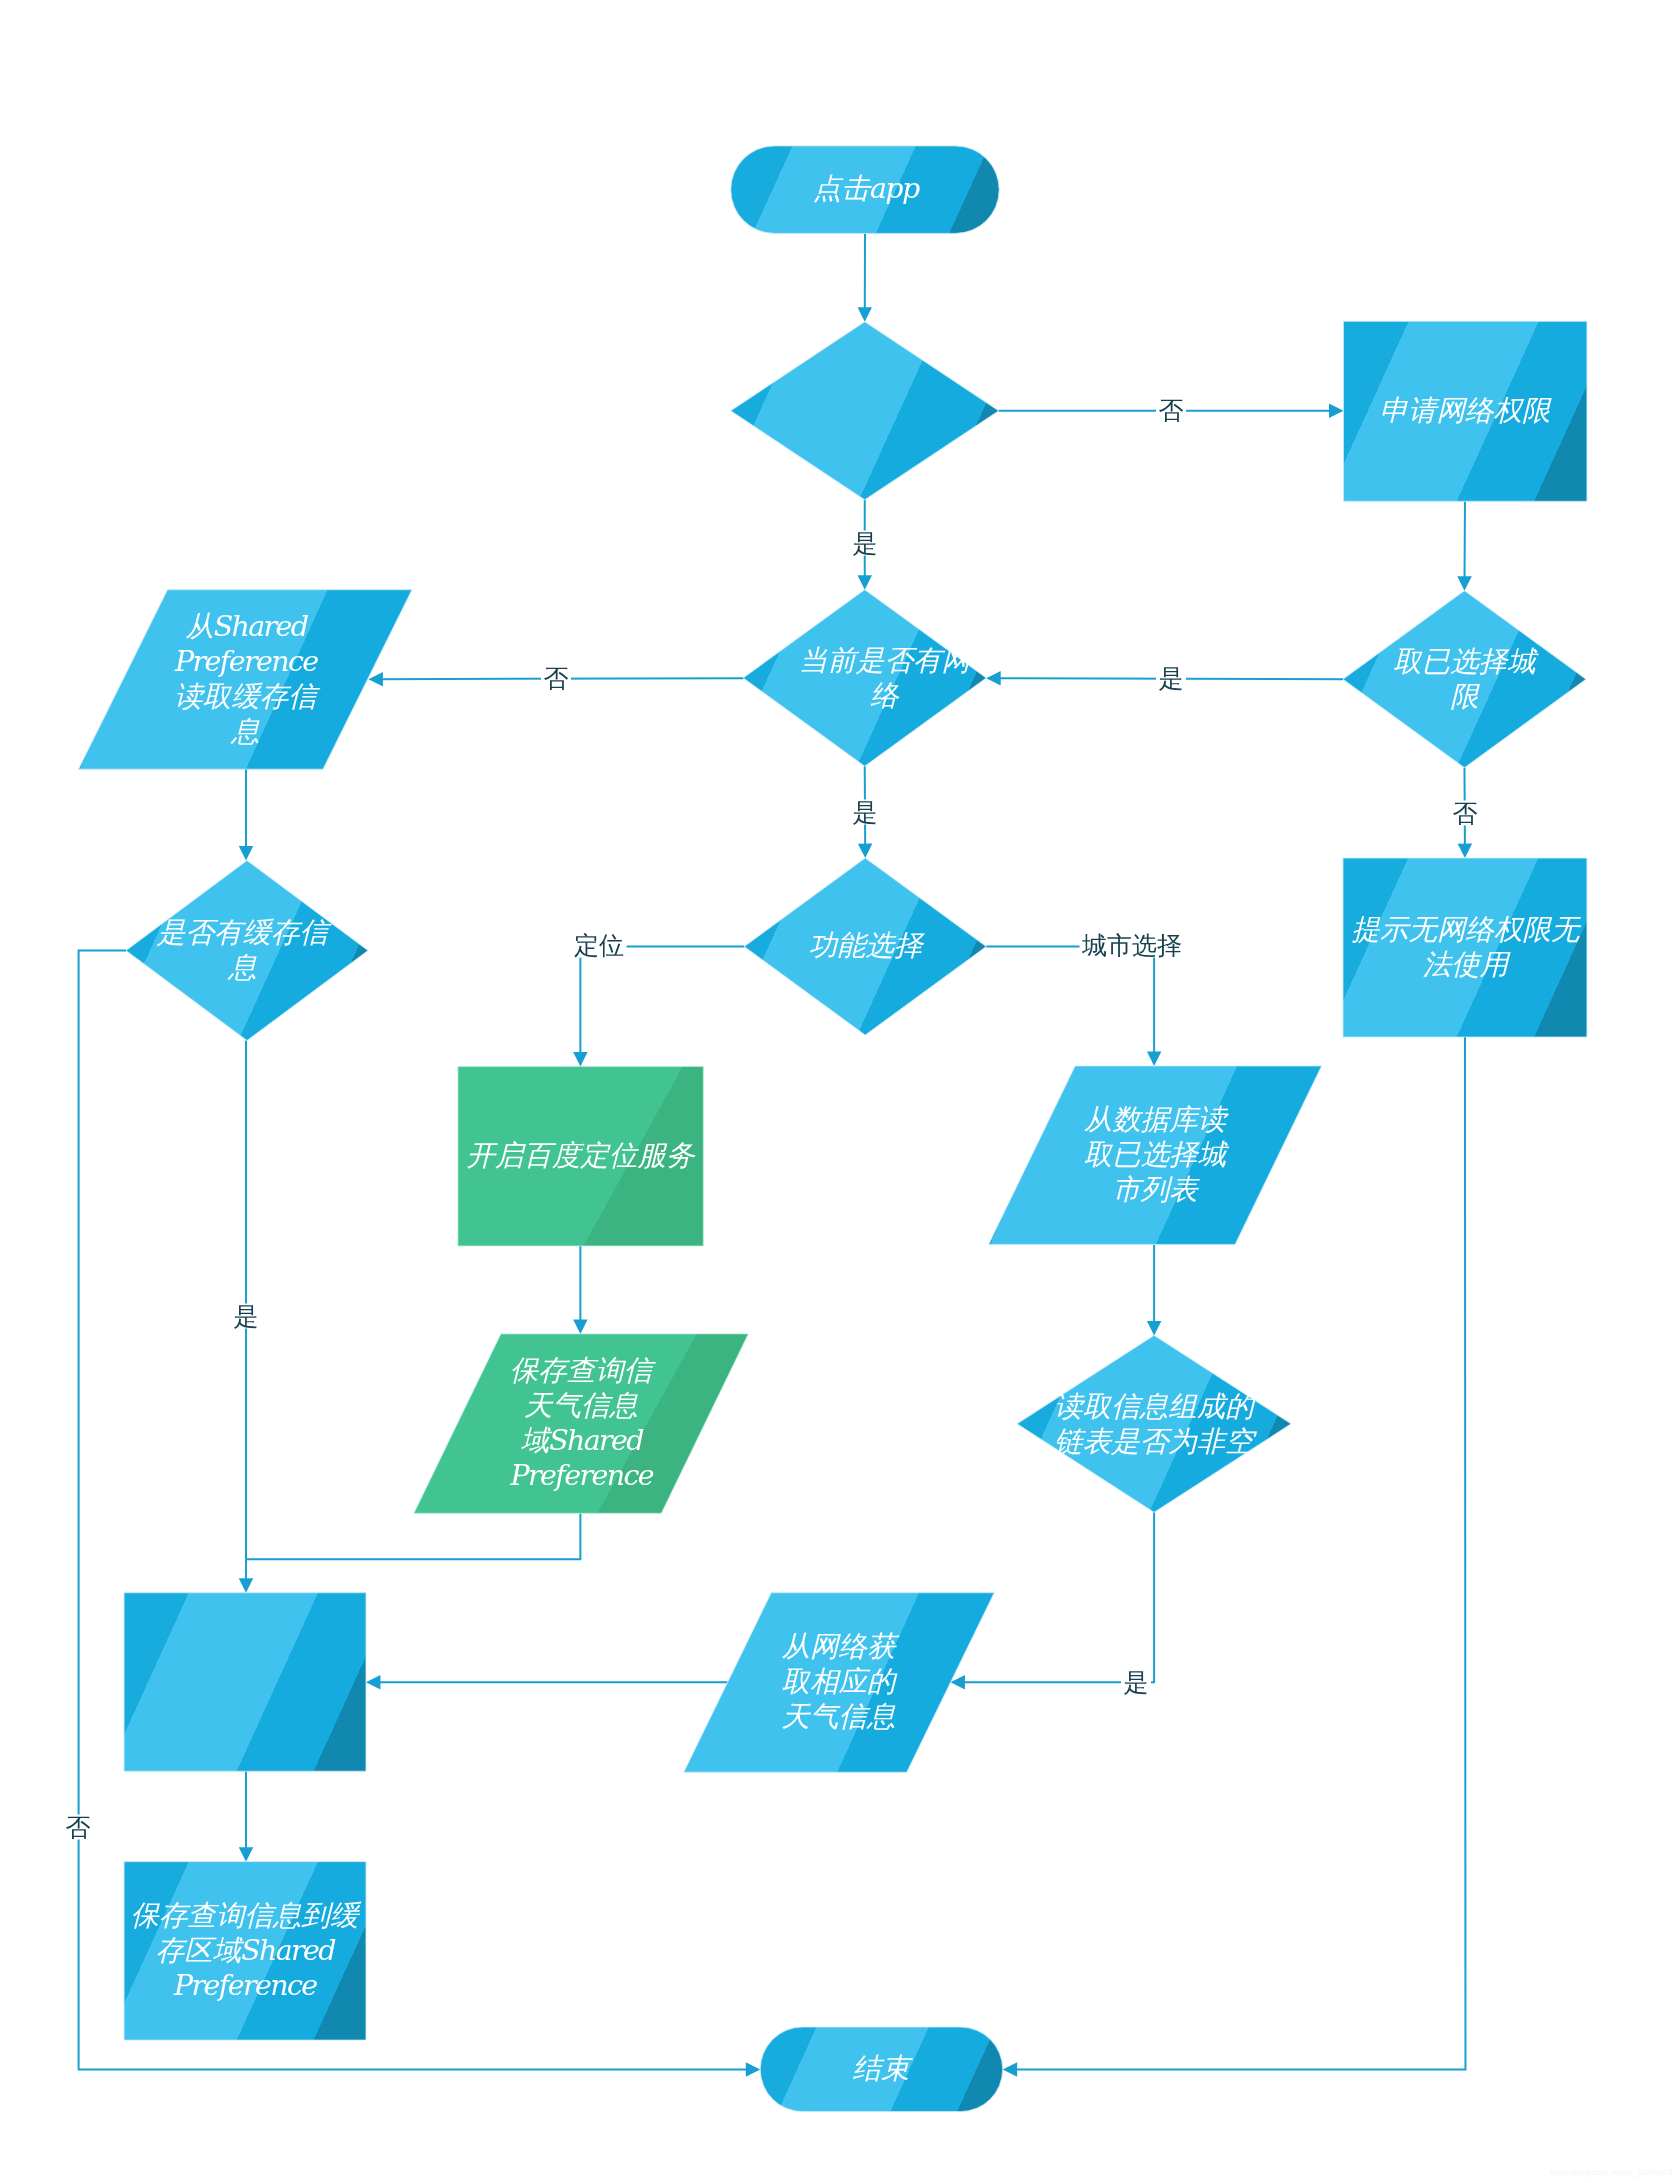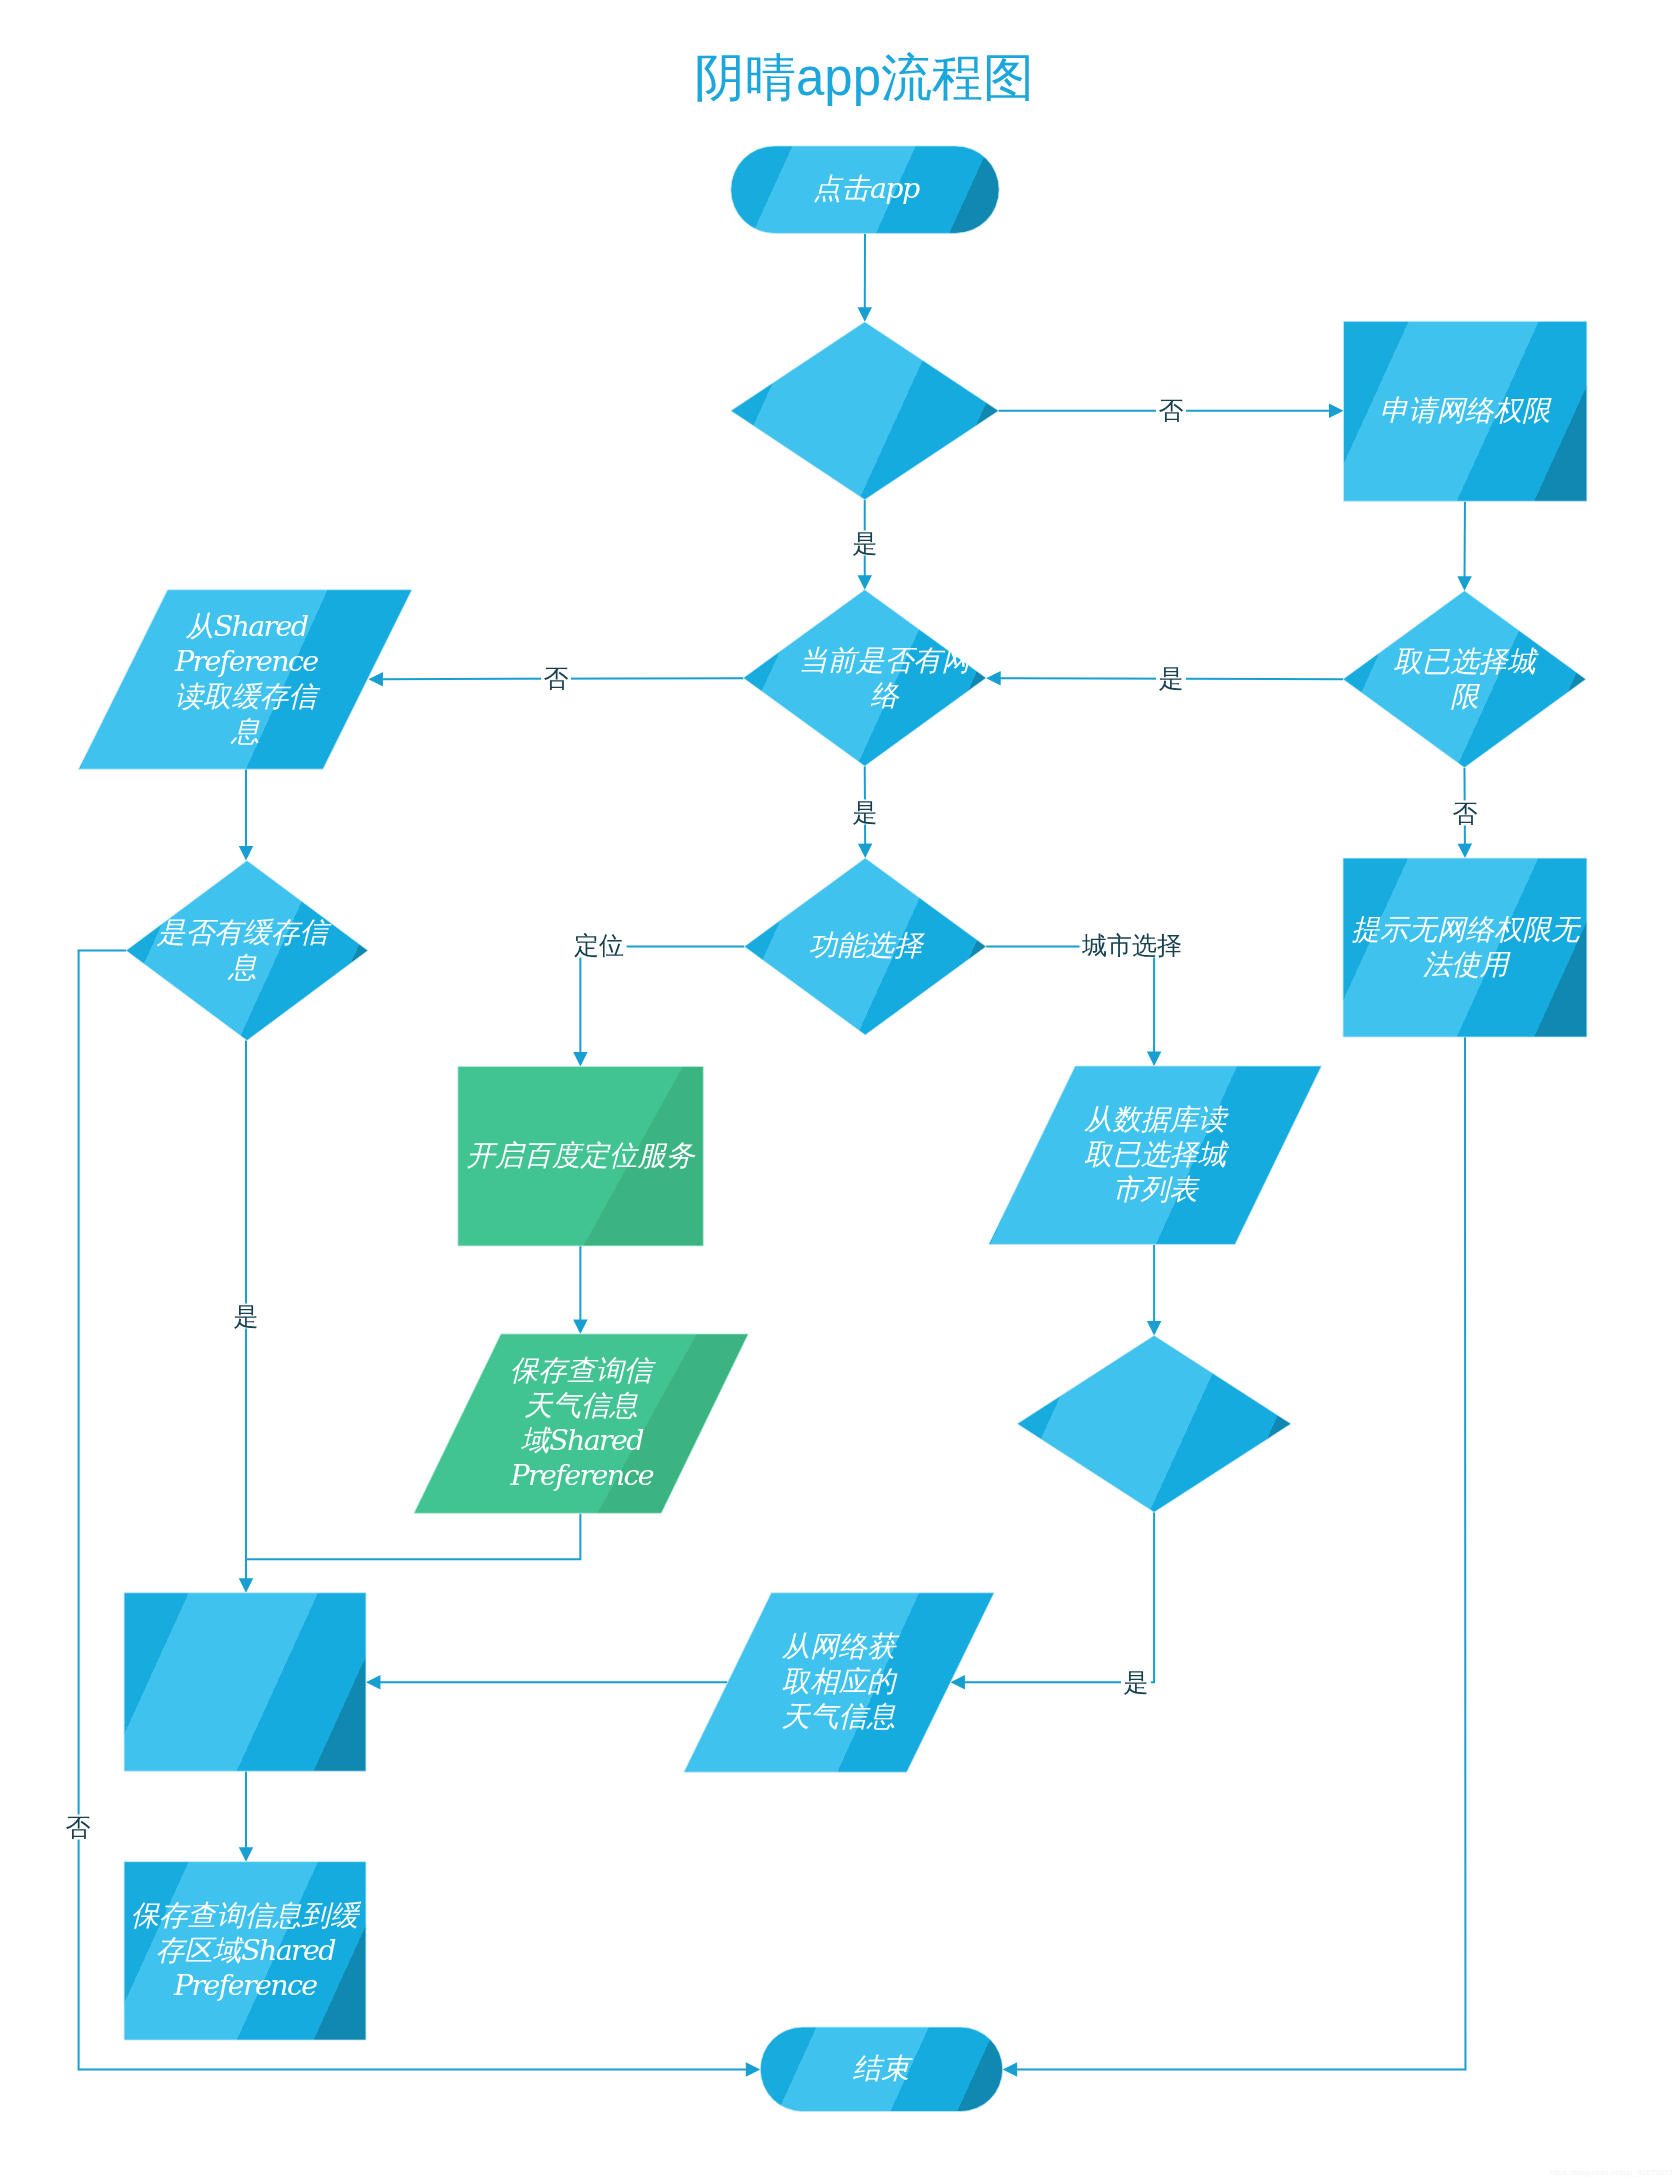--- a/index.html
+++ b/index.html
@@ -240,21 +240,20 @@
         <path d="M916 2134 H1407 V2493 H916 Z" fill="url(#grad-g_baidu)" stroke="#B6EDD7" stroke-width="1.6"></path>
         <path d="M2151 2133 H2644 L2471 2490 H1978 Z" fill="url(#grad-p_city)" stroke="#C3E8F8" stroke-width="1.6"></path>
         <path d="M1002 2669 H1497 L1323 3028 H828 Z" fill="url(#grad-g_save)" stroke="#B6EDD7" stroke-width="1.6"></path>
         <path d="M2309.0 2672 L2583 2849.0 L2309.0 3026 L2035 2849.0 Z" fill="url(#grad-d_list)" stroke="#C3E8F8" stroke-width="1.6"></path>
         <path d="M248 3187 H732 V3544 H248 Z" fill="url(#grad-r_show)" stroke="#C3E8F8" stroke-width="1.6"></path>
         <path d="M1543 3187 H1989 L1814 3546 H1368 Z" fill="url(#grad-p_fetch)" stroke="#C3E8F8" stroke-width="1.6"></path>
         <path d="M248 3725 H732 V4082 H248 Z" fill="url(#grad-r_savesp)" stroke="#C3E8F8" stroke-width="1.6"></path>
         <path d="M1605.5 4056 H1921.5 A84.5 84.5 0 0 1 1921.5 4225 H1605.5 A84.5 84.5 0 0 1 1605.5 4056 Z" fill="url(#grad-end)" stroke="#C3E8F8" stroke-width="1.6"></path>
       </g>
     </svg>
-<div class="ttl" style="left:694px;top:44px;font-size:51px;">阴晴app流程图</div>
 <div class="node" style="left:755px;top:171px;width:220px;height:35px;">
       <div class="txt"><span>点击</span><span class="lat">app</span></div>
     </div>
 <div class="node" style="left:1360px;top:393px;width:210px;height:35px;">
       <div class="txt"><span>申请网络权限</span></div>
     </div>
 <div class="node" style="left:1377px;top:643px;width:175px;height:71px;">
       <div class="txt"><span>取已选择城</span><br><span>限</span></div>
     </div>
 <div class="node" style="left:777px;top:642px;width:175px;height:71px;margin-left:20px;">
@@ -273,20 +272,23 @@
       <div class="txt"><span>功能选择</span></div>
     </div>
 <div class="node" style="left:463px;top:1138px;width:235px;height:35px;">
       <div class="txt"><span>开启百度定位服务</span></div>
     </div>
 <div class="node" style="left:1080px;top:1101px;width:150px;height:106px;">
       <div class="txt"><span>从数据库读</span><br><span>取已选择城</span><br><span>市列表</span></div>
     </div>
 <div class="node" style="left:506px;top:1352px;width:150px;height:142px;">
       <div class="txt"><span>保存查询信</span><br><span>天气信息</span><br><span>域</span><span class="lat">Shared</span><br><span class="lat">Preference</span></div>
+    </div>
+<div class="node" style="left:1049px;top:1388px;width:210px;height:71px;">
+      <div class="txt"><span>读取信息组成的</span><br><span>链表是否为非空</span></div>
     </div>
 <div class="node" style="left:776px;top:1628px;width:125px;height:106px;">
       <div class="txt"><span>从网络获</span><br><span>取相应的</span><br><span>天气信息</span></div>
     </div>
 <div class="node" style="left:127px;top:1897px;width:235px;height:106px;">
       <div class="txt"><span>保存查询信息到缓</span><br><span>存区域</span><span class="lat">Shared</span><br><span class="lat">Preference</span></div>
     </div>
 <div class="node" style="left:771px;top:2051px;width:220px;height:35px;">
       <div class="txt"><span>结束</span></div>
     </div>

